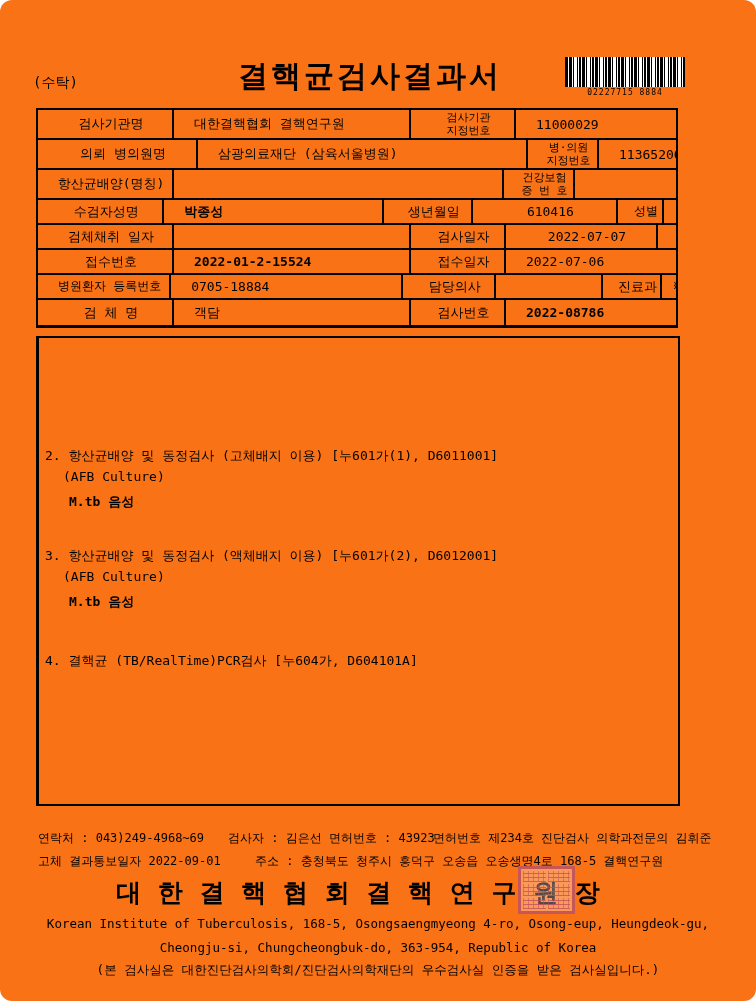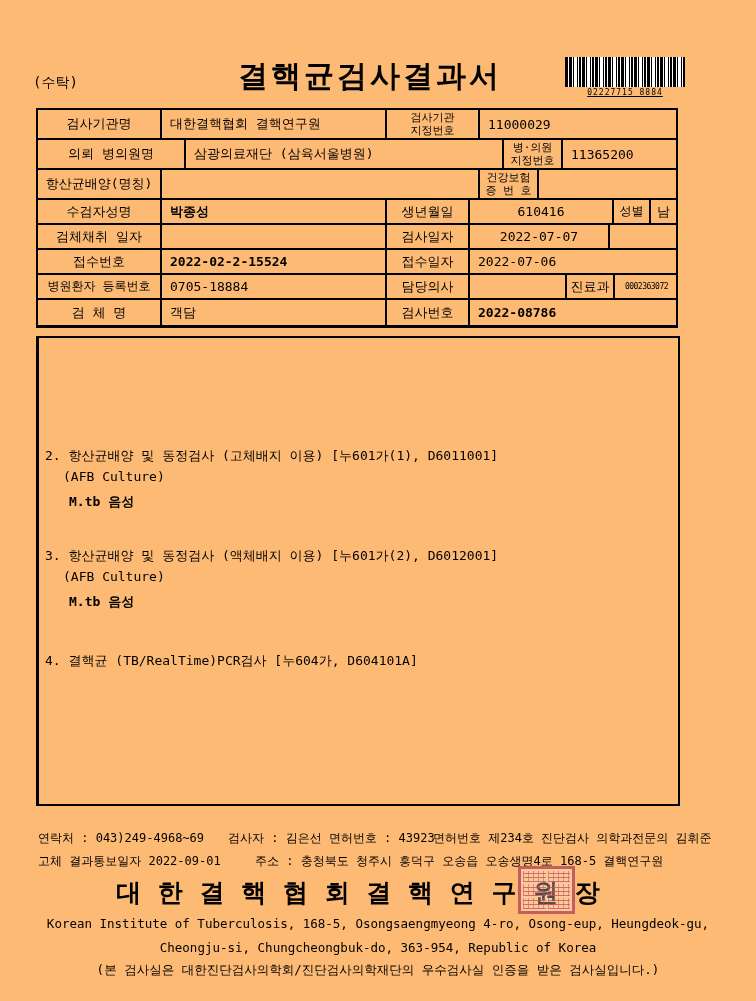--- a/index.html
+++ b/index.html
@@ -1,49 +1,49 @@
 <!DOCTYPE html>
 <html><head>
 <meta charset="utf-8">
 <style>
   * { margin:0; padding:0; box-sizing:border-box; }
   html,body { background:#ffffff; }
   .page {
-    position:relative; width:756px; height:1001px; background:#fdba74;
+    position:relative; width:756px; height:1001px; background:#f97316;
     font-family:"DejaVu Sans Mono","Liberation Mono",monospace;
-    color:#000; overflow:hidden;
+    color:#000; overflow:hidden;border-radius:12px;
   }
   .consignment { position:absolute; left:33px; top:74px; font-size:14px; }
   .doc-title {
     position:absolute; left:0; top:56px; width:740px; text-align:center;
     font-size:30px; font-weight:bold; letter-spacing:3px;
     font-family:"DejaVu Serif","Liberation Serif",serif;
   }
   .barcode-wrap { position:absolute; left:565px; top:57px; width:120px; }
   .barcode {
     width:120px; height:30px;
     background:repeating-linear-gradient(90deg,
       #000 0px,#000 2px,#fff 2px,#fff 3px,
       #000 3px,#000 6px,#fff 6px,#fff 7px,
       #000 7px,#000 8px,#fff 8px,#fff 11px,
       #000 11px,#000 12px,#fff 12px,#fff 13px);
     border-left:1px solid #000; border-right:1px solid #000;
   }
-  .barcode-num { font-size:8px; text-align:center; letter-spacing:1px; margin-top:1px;text-decoration:underline; }
+  .barcode-num { font-size:8px; text-align:center; letter-spacing:1px; margin-top:1px; }
 
   .info-table {
     position:absolute; left:36px; top:108px; width:642px;
     border:2px solid #000; border-bottom:3px solid #000;
   }
   .trow { display:flex; border-bottom:2px solid #000; }
   .trow:last-child { border-bottom:none; }
   .h32 { height:30px; } .h26 { height:25px; }
   .cell {
     border-right:2px solid #000; overflow:hidden; white-space:nowrap;
-    display:flex; align-items:center; font-size:13px;
+    display:flex; align-items:center; font-size:13px;margin-left:12px;
   }
   .cell:last-child { border-right:none; }
   .lbl { justify-content:center; text-align:center; }
   .val { justify-content:flex-start; padding-left:8px; }
   .ctr { justify-content:center; }
   .bold { font-weight:bold; }
   .two { font-size:11px; line-height:13px; white-space:pre-line; justify-content:center; text-align:center; }
   .tiny { font-size:8px; letter-spacing:-0.5px; justify-content:center; padding-left:2px; }
   .grow { flex:1; }
 
@@ -128,21 +128,21 @@
     <div class="trow h26">
       <div class="cell lbl" style="width:124px">검체채취 일자</div>
       <div class="cell val" style="width:225px"></div>
       <div class="cell lbl" style="width:83px">검사일자</div>
       <div class="cell ctr" style="width:140px">2022-07-07</div>
       <div class="cell grow"></div>
     </div>
 
     <div class="trow h26">
       <div class="cell lbl" style="width:124px">접수번호</div>
-      <div class="cell val bold" style="width:225px">2022-02-2-15524</div>
+      <div class="cell val bold" style="width:225px">2022-01-2-15524</div>
       <div class="cell lbl" style="width:83px">접수일자</div>
       <div class="cell val grow">2022-07-06</div>
     </div>
 
     <div class="trow h26">
       <div class="cell lbl" style="width:124px;font-size:12px">병원환자 등록번호</div>
       <div class="cell val" style="width:225px">0705-18884</div>
       <div class="cell lbl" style="width:83px">담당의사</div>
       <div class="cell" style="width:97px"></div>
       <div class="cell lbl" style="width:48px">진료과</div>

